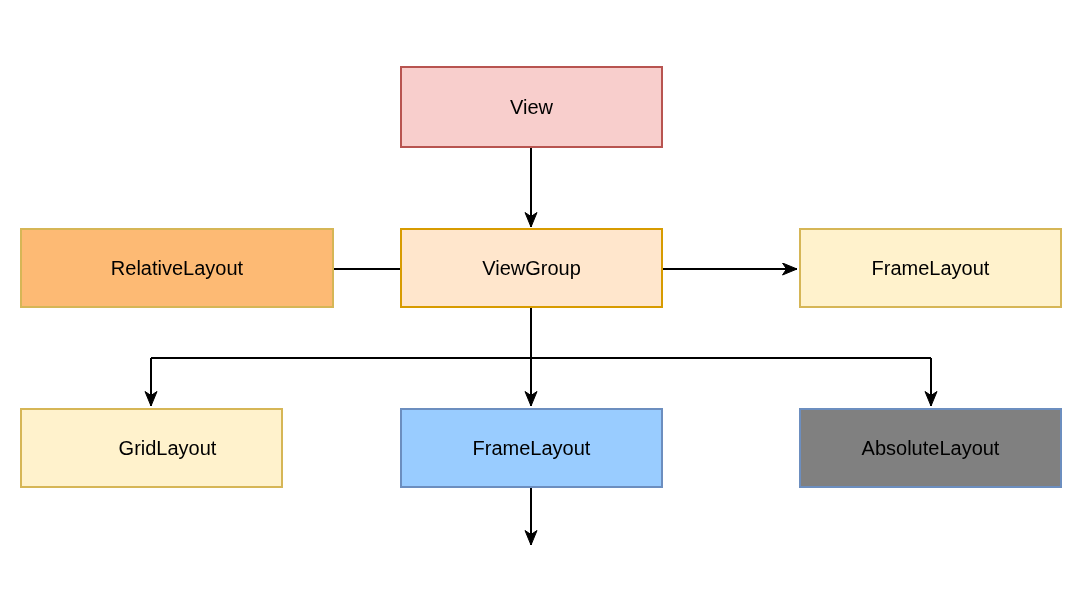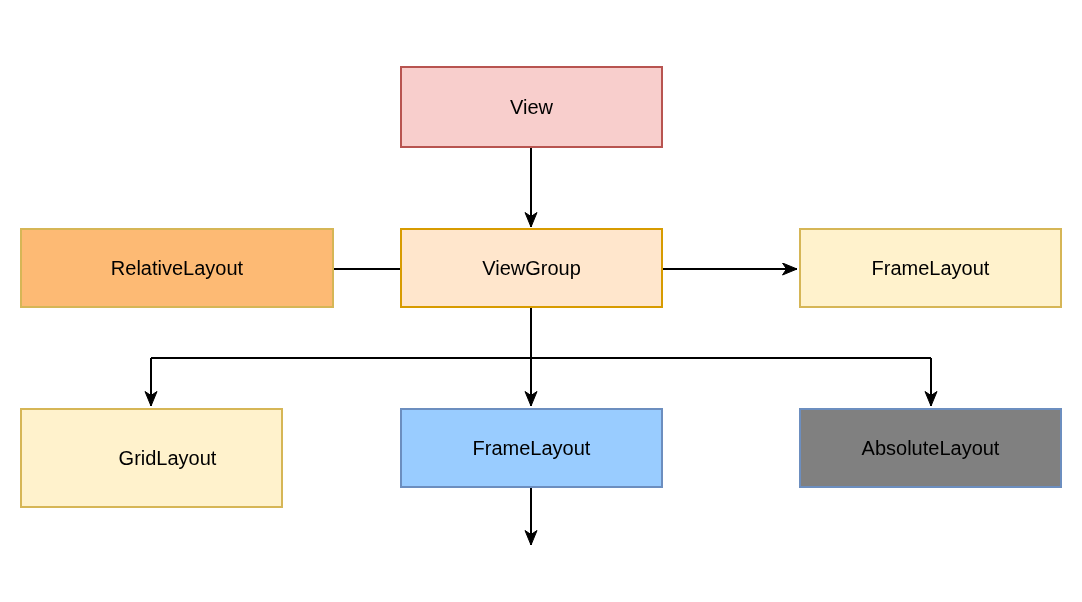--- a/index.html
+++ b/index.html
@@ -79,21 +79,21 @@
   </div>
 
   <div class="node" style="left: 20px; top: 180px; width: 314px; height: 80px; background-color: #fdba74; border-color: rgb(214, 182, 86);">
     <span>RelativeLayout</span>
   </div>
 
   <div class="node" style="left: 799px; top: 180px; width: 263px; height: 80px; background-color: rgb(255, 242, 204); border-color: rgb(214, 182, 86);">
     <span>FrameLayout</span>
   </div>
 
-  <div class="node" style="left: 20px; top: 360px; width: 263px; height: 100px; background-color: rgb(255, 242, 204); border-color: rgb(214, 182, 86); padding-left: 32px;">
+  <div class="node" style="left: 20px; top: 360px; width: 263px; height: 80px; background-color: rgb(255, 242, 204); border-color: rgb(214, 182, 86); padding-left: 32px;">
     <span>GridLayout</span>
   </div>
 
   <div class="node" style="left: 400px; top: 360px; width: 263px; height: 80px; background-color: rgb(153, 204, 255); border-color: rgb(108, 142, 191);">
     <span>FrameLayout</span>
   </div>
 
   <div class="node" style="left: 799px; top: 360px; width: 263px; height: 80px; background-color: rgb(128, 128, 128); border-color: rgb(108, 142, 191);">
     <span>AbsoluteLayout</span>
   </div>

